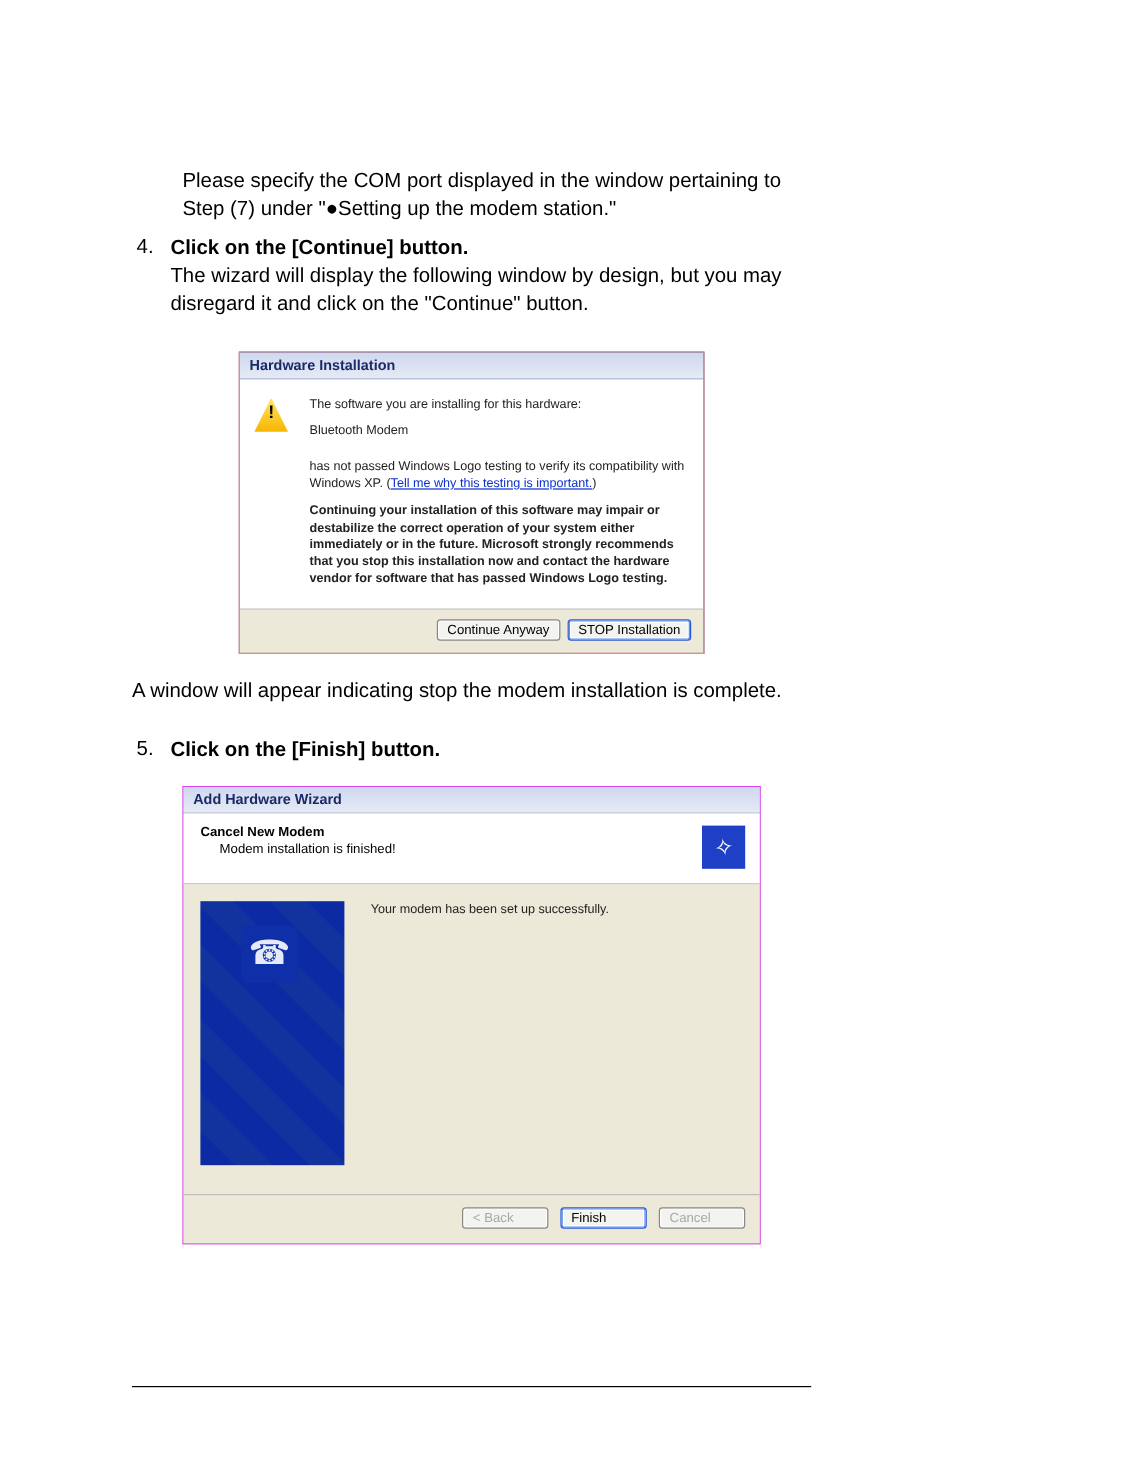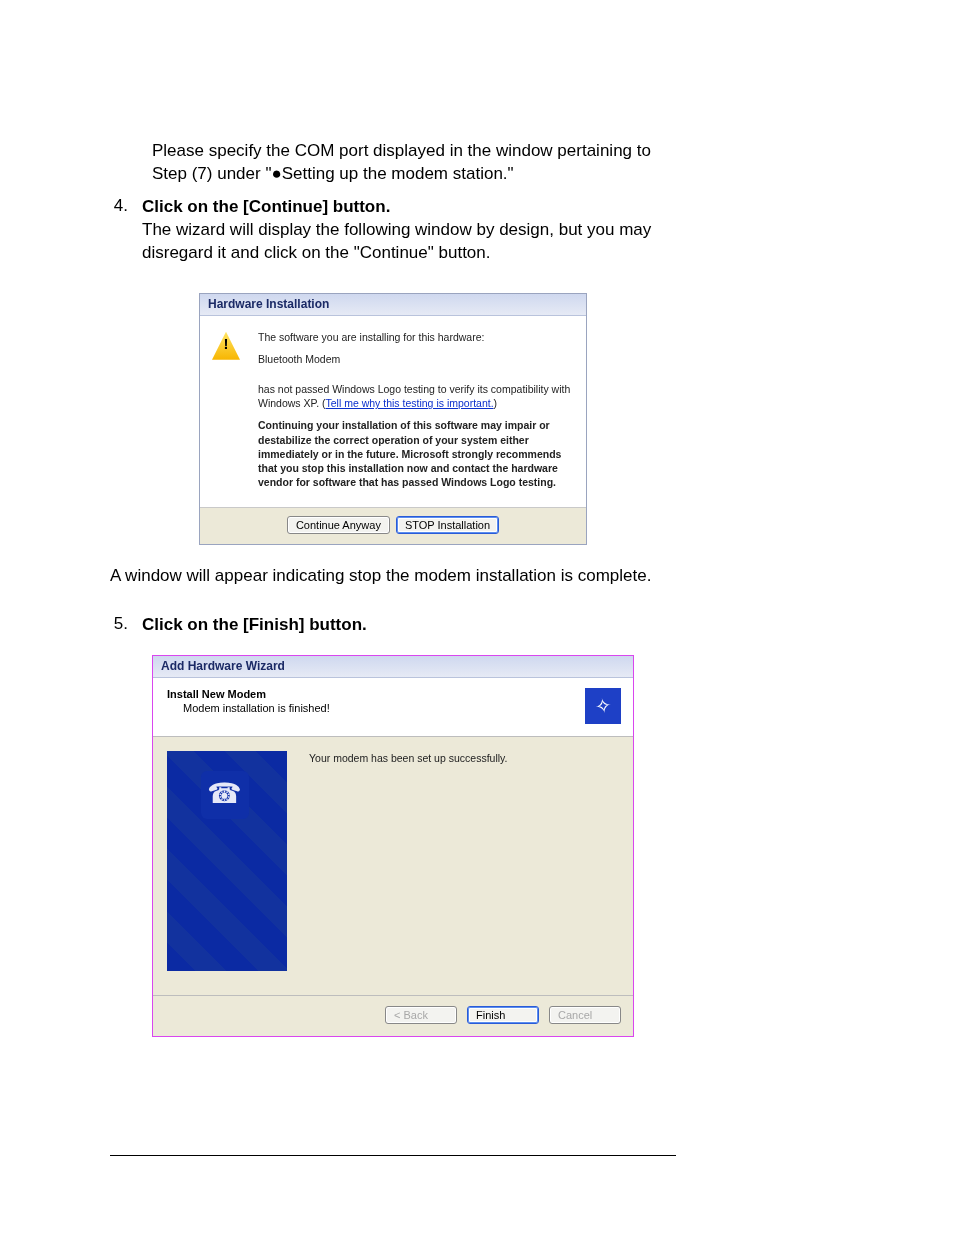--- a/index.html
+++ b/index.html
@@ -55,21 +55,21 @@
     position:absolute;left:0;right:0;top:3px;text-align:center;
     font-weight:bold;color:#000;font-size:15px;
   }
   .dlg1-text{font-size:10.5px;color:#222;line-height:1.35;}
   .dlg1-text .gap{height:8px;}
   .dlg1-text .biggap{height:16px;}
   .dlg1-text a{color:#0b2fcc;}
   .dlg1-text .bold{font-weight:bold;}
   .dlg1-buttons{
     padding:8px 10px 10px 10px;
-    display:flex;justify-content:center;gap:6px;
+    display:flex;justify-content:flex-end;gap:6px;
     background:#ece9d8;
   }
   .xp-btn{
     font-family:Tahoma,Arial,sans-serif;
     font-size:11px;
     background:#f3f3f0;
     border:1px solid #888;
     border-radius:3px;
     padding:2px 8px;
     box-shadow:inset 0 0 0 1px #fff;
@@ -182,21 +182,21 @@
     <div class="step-num">5.</div>
     <div class="step-body">
       <b>Click on the [Finish] button.</b>
     </div>
   </div>
 
   <div class="dlg2">
     <div class="dlg2-title">Add Hardware Wizard</div>
     <div class="dlg2-header">
       <div class="hdr-text">
-        <span class="hdr-bold">Install New Modem</span>
+        <span class="hdr-bold">Cancel New Modem</span>
         <span style="margin-left:16px;display:inline-block;">Modem installation is finished!</span>
       </div>
       <div class="hdr-icon">
           <span>✧</span>
         </div>
     </div>
     <div class="dlg2-body">
       <div class="dlg2-side">
         <span class="phone">☎</span>
       </div>

